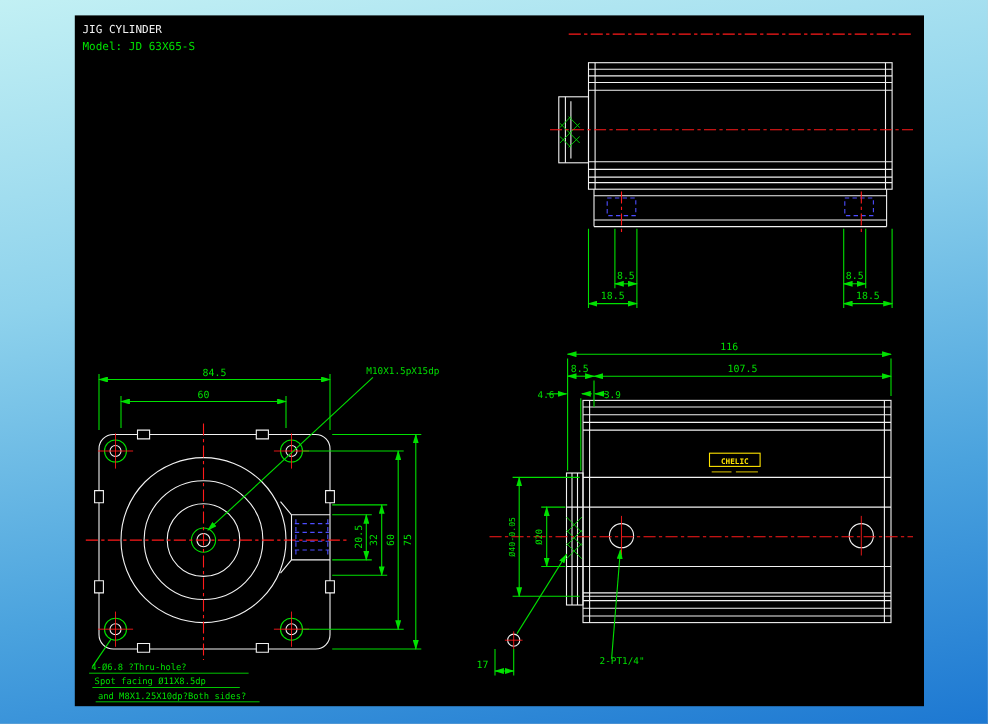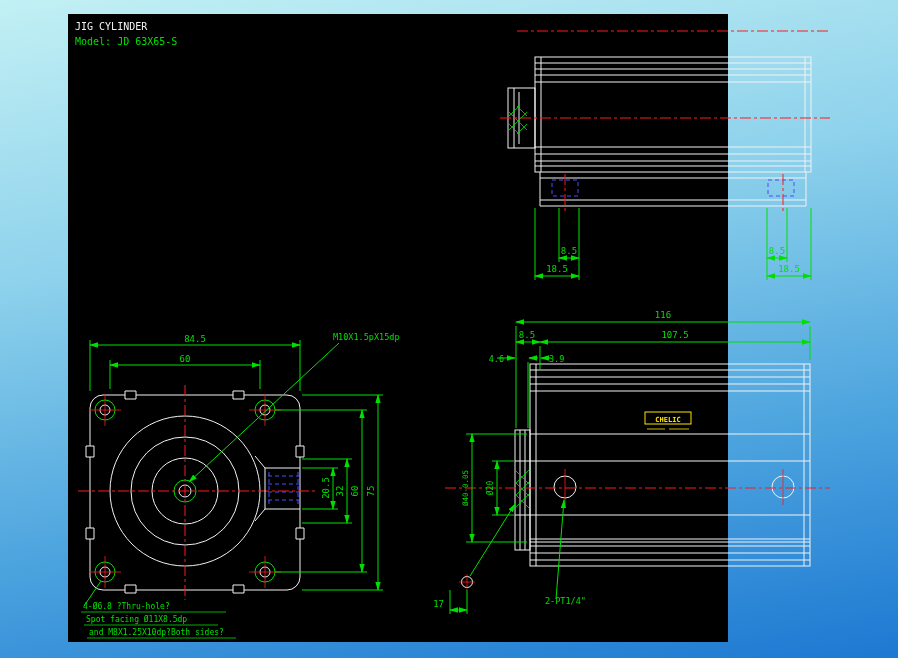--- a/index.html
+++ b/index.html
@@ -2,21 +2,21 @@
 <html><head>
 <meta charset="utf-8">
 <style>
   *{margin:0;padding:0;box-sizing:border-box}
   html,body{width:898px;height:658px}
   body{
     position:relative;overflow:hidden;
     background:linear-gradient(170deg,#c2f0f4 0%,#8ed2ec 35%,#4ba3de 70%,#1d78d2 100%);
     font-family:"DejaVu Sans Mono","Liberation Mono",monospace;
   }
-  #drawing-area{position:absolute;left:68px;top:14px;width:660px;height:628px;background:#000}
+  #drawing-area{position:absolute;left:68px;top:14px;width:772px;height:628px;background:#000}
   svg{display:block}
   .w{stroke:#f2f2f2;fill:none;stroke-width:1}
   .g{stroke:#00e000;fill:none;stroke-width:1}
   .r{stroke:#ff1a1a;fill:none;stroke-width:1}
   .b{stroke:#4d4dff;fill:none;stroke-width:1}
   .y{stroke:#ffe400;fill:none;stroke-width:1}
   .cl{stroke-dasharray:11 3 3 3}
   .hd{stroke-dasharray:4 3}
   .thin{stroke-width:.8}
   text{stroke:none;font-family:"DejaVu Sans Mono","Liberation Mono",monospace}

